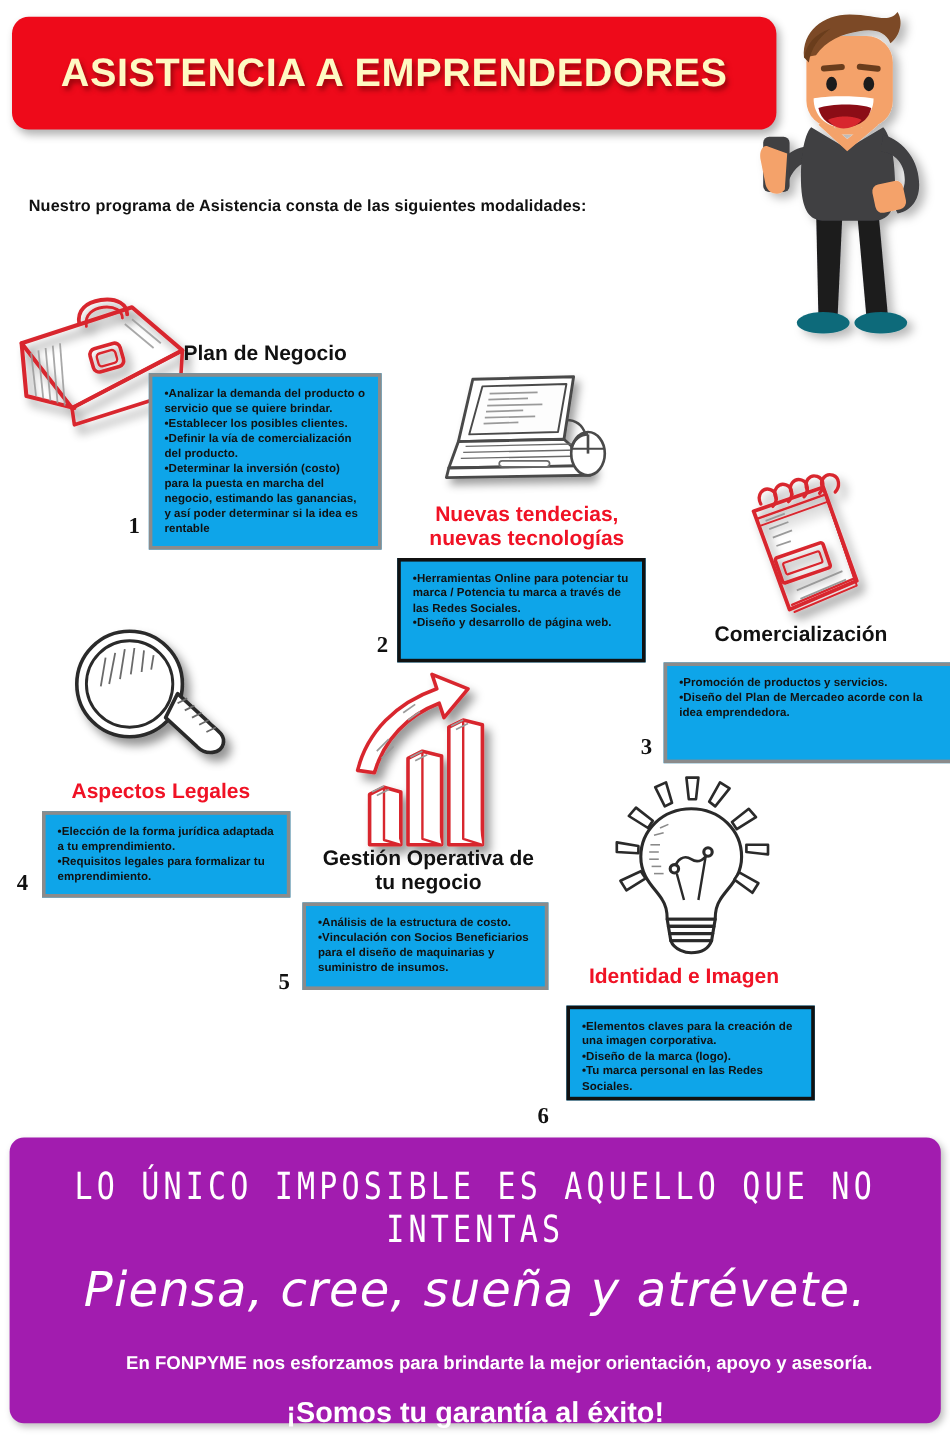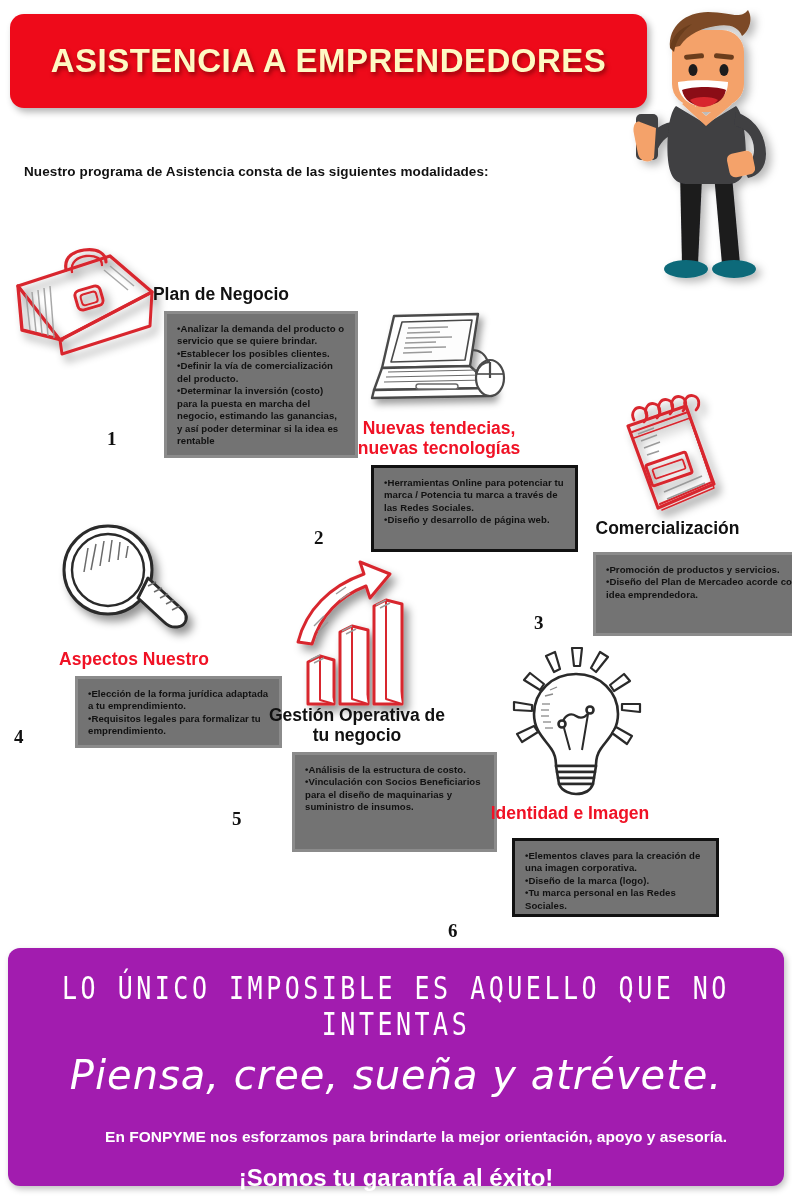--- a/index.html
+++ b/index.html
@@ -63,23 +63,22 @@
     font-weight: bold;
     line-height: 1.15;
     text-align: center;
     white-space: pre-line;
   }
   .sec-title.black { color: #111111; }
   .sec-title.red   { color: #f01225; }
 
   .sec-box {
     position: absolute;
-    background: #737373;
+    background: #0ea5e9;
     padding: 9px 10px 20px 10px;
-    margin-left: 40px;
   }
   .sec-box.gray  { border: 3px solid #8b8b8b; }
   .sec-box.black { border: 3px solid #111111; }
   .sec-box p {
     font-size: 9.6px;
     font-weight: bold;
     color: #111111;
     line-height: 1.30;
     letter-spacing: 0.05px;
   }
@@ -338,21 +337,21 @@
       </g>
       <g stroke="#6a6a6a" stroke-width="1.5">
         <line x1="92" y1="62" x2="100" y2="58"></line>
           <line x1="98" y1="68" x2="106" y2="64"></line>
         <line x1="104" y1="74" x2="112" y2="70"></line>
           <line x1="110" y1="80" x2="118" y2="76"></line>
         <line x1="116" y1="86" x2="124" y2="82"></line>
       </g>
     </svg>
   </div>
-  <div class="sec-title red" style="left:36px; top:649px; width:196px;">Aspectos Nuestro</div>
+  <div class="sec-title red" style="left:36px; top:649px; width:196px;">Aspectos Legales</div>
   <div class="sec-box gray" style="left:35px; top:676px; width:207px; height:72px;">
     <p>
       <span>•<span>Elección de la forma jurídica adaptada a tu emprendimiento.</span></span><br>
       <span>•<span>Requisitos legales para formalizar tu emprendimiento.</span></span>
     </p>
   </div>
   <div class="sec-num" style="left:14px; top:726px;">4</div>
 
   <div class="icon-wrap" style="left:290px; top:556px; width:128px; height:152px;">
     <svg width="128" height="152" viewBox="0 0 128 152">
@@ -383,21 +382,21 @@
           <line x1="90" y1="52" x2="100" y2="47"></line>
         <line x1="24" y1="70" x2="34" y2="60"></line>
           <line x1="28" y1="76" x2="38" y2="66"></line>
         <line x1="46" y1="38" x2="56" y2="31"></line>
           <line x1="50" y1="44" x2="60" y2="37"></line>
       </g>
     </svg>
   </div>
   <div class="sec-title black" style="left:246px; top:705px; width:222px;">Gestión Operativa de
 tu negocio</div>
-  <div class="sec-box gray" style="left:252px; top:752px; width:205px; height:100px;">
+  <div class="sec-box gray" style="left:252px; top:752px; width:205px; height:73px;">
     <p>
       <span>•<span>Análisis de la estructura de  costo.</span></span><br>
       <span>•<span>Vinculación con Socios Beneficiarios para el diseño de maquinarias y suministro de insumos.</span></span>
     </p>
   </div>
   <div class="sec-num" style="left:232px; top:808px;">5</div>
 
   <div class="icon-wrap" style="left:512px; top:646px; width:130px; height:152px;">
     <svg width="130" height="152" viewBox="0 0 130 152">
       <g fill="#ffffff" stroke="#2a2a2a" stroke-width="2.6" stroke-linejoin="round">

